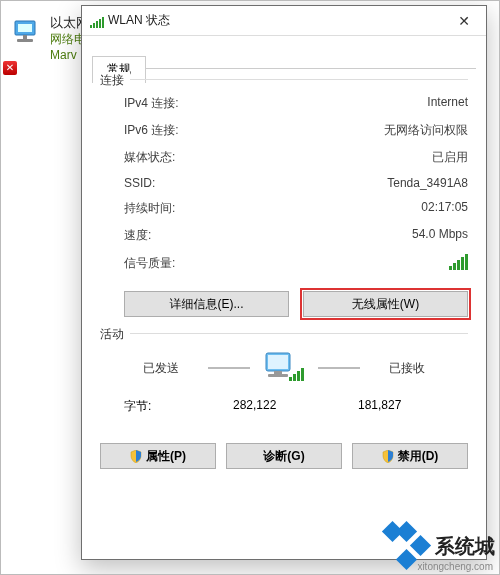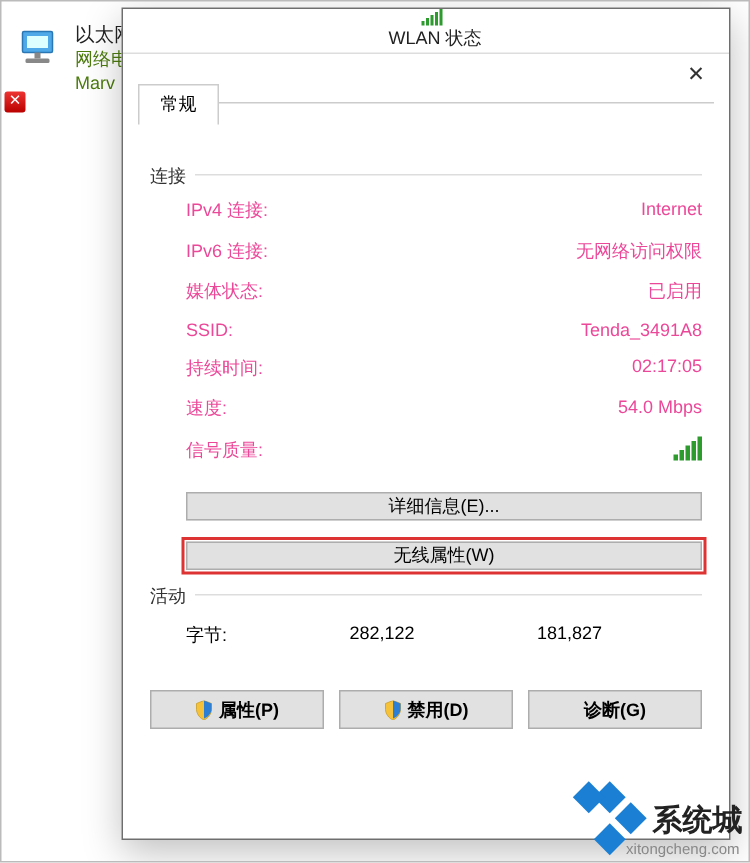--- a/index.html
+++ b/index.html
@@ -34,57 +34,55 @@
     width:406px; height:555px;
     background:#fff;
     box-shadow: 0 8px 24px rgba(0,0,0,.25);
     border:1px solid #6e6e6e;
   }
   .titlebar {
     height:30px; background:#fff;
     display:flex; align-items:center;
     padding:0 0 0 8px;
     border-bottom:1px solid #ddd;
-    flex-direction:column;
   }
   .title-text { font-size:12px; color:#222; margin-left:4px; }
   .titlebar .close {
     margin-left:auto; width:44px; height:30px;
     text-align:center; line-height:30px; font-size:14px;
     color:#333;
   }
   .tabbar { padding: 6px 10px 0 10px; }
   .tab {
     display:inline-block; padding:4px 14px 5px;
     border:1px solid #ccc; border-bottom:none;
     background:#fff; font-size:12px; position:relative; top:14px;
   }
   .tab.active { background:#fff; }
   .tab-underline { border-top:1px solid #ccc; margin-top:-1px; }
   .body {
     padding: 10px 18px 10px 18px;
     position:relative;
-    margin-top:37px;
   }
   .groupbox {
     border:1px solid #ddd; border-left:none; border-right:none; border-bottom:none;
     position:relative; padding-top:10px; margin-bottom:12px;
   }
   .groupbox .legend {
     position:absolute; top:-8px; left:0;
     background:#fff; padding-right:6px; font-size:12px; color:#333;
   }
   .row {
     display:flex; padding:5px 0 5px 24px;
-    font-size:12px; color:#ec4899;
+    font-size:12px; color:#404040;
   }
   .row .key { flex:0 0 auto; }
   .row .val { margin-left:auto; text-align:right; }
   .signal-row { align-items:flex-start; padding-top:6px; padding-bottom:10px; }
-  .btns { display:flex; gap:14px; padding:8px 0 4px 24px;flex-direction:column; }
+  .btns { display:flex; gap:14px; padding:8px 0 4px 24px; }
   .btn {
     flex:1; height:26px; background:#e1e1e1;
     border:1px solid #adadad; font-size:12px;
     display:flex; align-items:center; justify-content:center;
     gap:4px;
   }
   .btn.red { outline:2px solid #d33; outline-offset:1px; }
   
   .activity-graphic {
     display:flex; align-items:center; justify-content:center;
@@ -203,48 +201,68 @@
 
       <div class="btns">
         <div class="btn">详细信息(E)...</div>
         <div class="btn red">无线属性(W)</div>
       </div>
     </div>
 
     <div class="groupbox">
       <div class="legend">活动</div>
 
+      <div class="activity-graphic">
+        <div class="lbl">已发送</div>
+        <div class="line"></div>
+        <div class="pc-icon">
+          <svg viewBox="0 0 44 36">
+            <rect x="4" y="3" width="24" height="18" rx="2" fill="#6fbef0" stroke="#3a87c2"></rect>
+            <rect x="6" y="5" width="20" height="14" fill="#dff3ff"></rect>
+            <rect x="12" y="21" width="8" height="3" fill="#999"></rect>
+            <rect x="6" y="24" width="20" height="3" rx="1" fill="#999"></rect>
+            <g transform="translate(27,17)">
+              <rect x="0" y="10" width="3" height="4" fill="#2e9b2e"></rect>
+              <rect x="4" y="7" width="3" height="7" fill="#2e9b2e"></rect>
+              <rect x="8" y="4" width="3" height="10" fill="#2e9b2e"></rect>
+              <rect x="12" y="1" width="3" height="13" fill="#2e9b2e"></rect>
+            </g>
+          </svg>
+        </div>
+        <div class="line"></div>
+        <div class="lbl">已接收</div>
+      </div>
 
       <div class="bytes-row">
         <span>字节:</span>
         <span class="center">282,122</span>
         <span class="right">181,827</span>
       </div>
     </div>
 
     <div class="bottom-btns">
       <div class="btn">
         <span class="shield">
           <svg viewBox="0 0 12 13">
               <path d="M6 0 L11 2 V6 C11 9 8.5 12 6 13 C3.5 12 1 9 1 6 V2 Z" fill="#f6c23a" stroke="#c79a1f" stroke-width=".5"></path>
               <path d="M6 0 L11 2 V6 C11 8 9 11 6 12 V0 Z" fill="#2d7fd4"></path>
             </svg>
         </span>
         <span>属性(P)</span>
       </div>
+      <div class="btn">诊断(G)</div>
       <div class="btn">
         <span class="shield">
           <svg viewBox="0 0 12 13">
               <path d="M6 0 L11 2 V6 C11 9 8.5 12 6 13 C3.5 12 1 9 1 6 V2 Z" fill="#f6c23a" stroke="#c79a1f" stroke-width=".5"></path>
               <path d="M6 0 L11 2 V6 C11 8 9 11 6 12 V0 Z" fill="#2d7fd4"></path>
             </svg>
         </span>
         <span>禁用(D)</span>
       </div>
-      <div class="btn">诊断(G)</div>
     </div>
   </div>
 </div>
 
 <div class="wm">
   <div class="diamond-set">
     <div class="diamond" style="left:14px; top:0"></div>
     <div class="diamond" style="left:0; top:14"></div>
     <div class="diamond" style="left:28px; top:14px"></div>
     <div class="diamond" style="left:14px; top:28px"></div>

